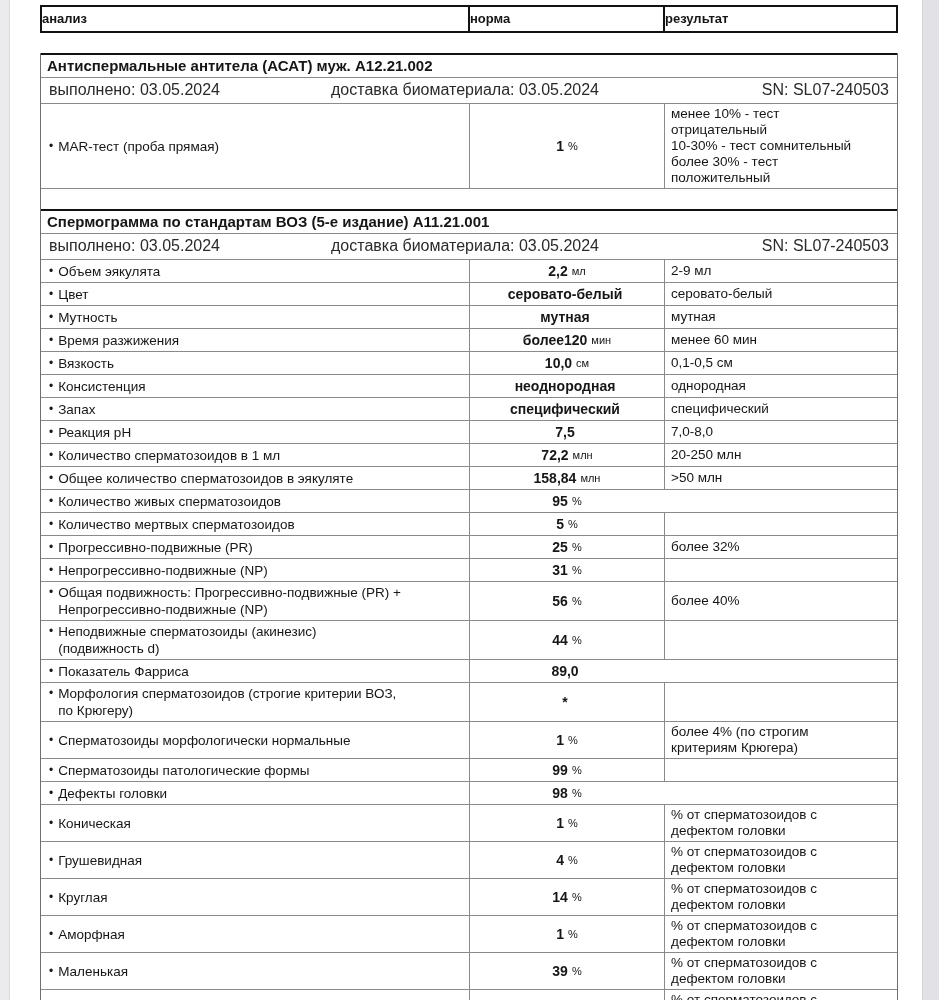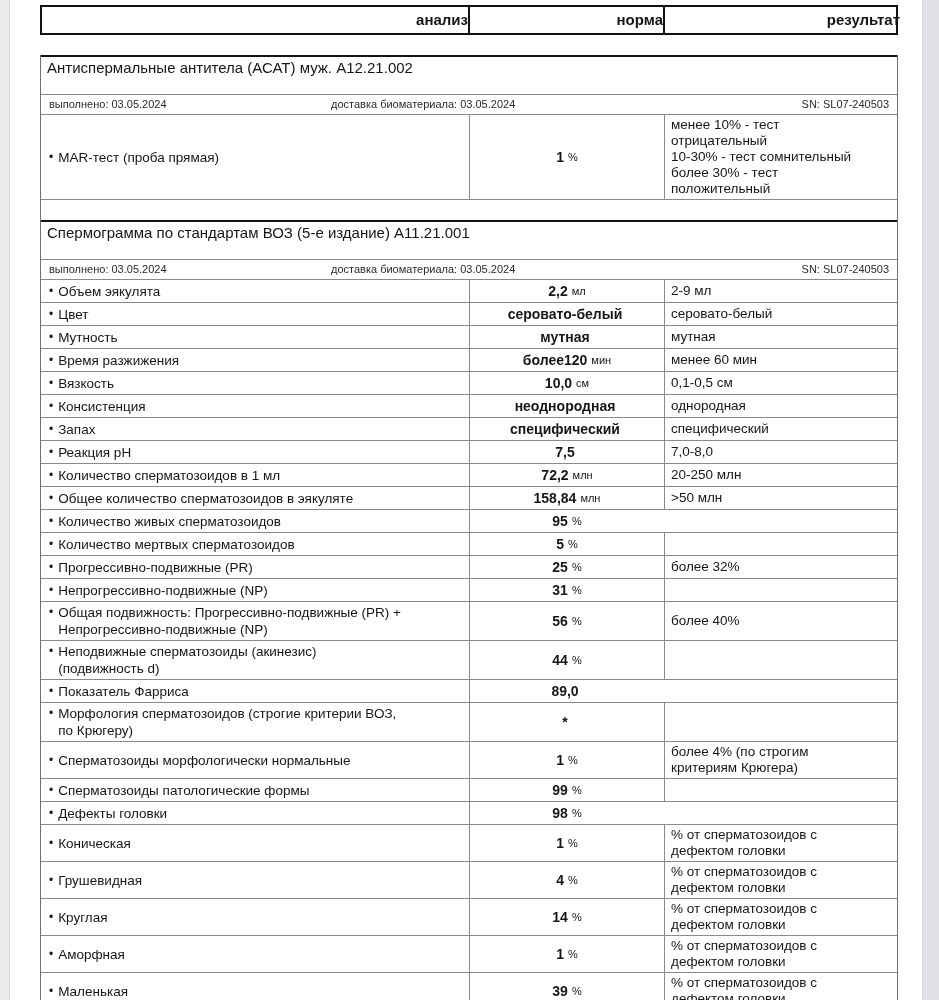--- a/index.html
+++ b/index.html
@@ -8,31 +8,31 @@
     background:#ffffff;color:#161616;
     font-family:"Liberation Sans","DejaVu Sans",sans-serif;
     -webkit-font-smoothing:antialiased;
   }
   .edge-left{position:absolute;left:0;top:0;width:9px;height:1000px;background:#ebebee;border-right:1px solid #dcdce0;}
   .edge-right{position:absolute;right:0;top:0;width:16px;height:1000px;background:#e2e2e6;border-left:1px solid #d3d3d8;}
   .sheet{position:absolute;left:40px;top:5px;width:858px;}
 
   
   .thead{display:grid;grid-template-columns:428px 195px 235px;border:2px solid #121212;background:#fff;}
-  .th{font-weight:bold;font-size:15px;text-align:right;padding:4px 0 5px;border-right:2px solid #121212;}
+  .th{font-weight:bold;font-size:13px;text-align:left;padding:4px 0 5px;border-right:2px solid #121212;}
   .th:last-child{border-right:none;}
 
   
   .tbody{margin-top:4px;border-left:1px solid #6f6f6f;border-right:1px solid #6f6f6f;background:#fff;}
 
   .section-title{
     border-top:2px solid #121212;border-bottom:1px solid #8a8a8a;
-    font-weight:normal;font-size:15px;padding:2px 6px 18px 6px;white-space:nowrap;overflow:hidden;margin-top:20px;
+    font-weight:bold;font-size:15px;padding:2px 6px 3px 6px;white-space:nowrap;overflow:hidden;margin-top:20px;
   }
-  .meta{display:flex;align-items:baseline;font-size:11px;padding:3px 8px 4px 8px;border-bottom:1px solid #8a8a8a;color:#2a2a2a;justify-content:flex-end;}
+  .meta{display:flex;align-items:baseline;font-size:16px;padding:3px 8px 4px 8px;border-bottom:1px solid #8a8a8a;color:#2a2a2a;justify-content:flex-end;}
   .meta .m1{width:282px;flex:none;}
   .meta .m2{flex:1;text-align:left;}
   .meta .m3{flex:none;text-align:right;margin-left:8px;}
 
   .row{display:grid;grid-template-columns:428px 195px 235px;border-bottom:1px solid #8a8a8a;min-height:22px;}
   .cell{align-self:stretch;display:flex;align-items:center;box-sizing:border-box;}
   .cell-name{padding:2px 6px 2px 8px;font-size:13.5px;line-height:17px;}
   .cell-name .nm{white-space:pre-line;}
   .bullet{margin-right:5px;font-size:12px;line-height:17px;align-self:flex-start;}
   .name-wrap{display:flex;align-items:flex-start;}

